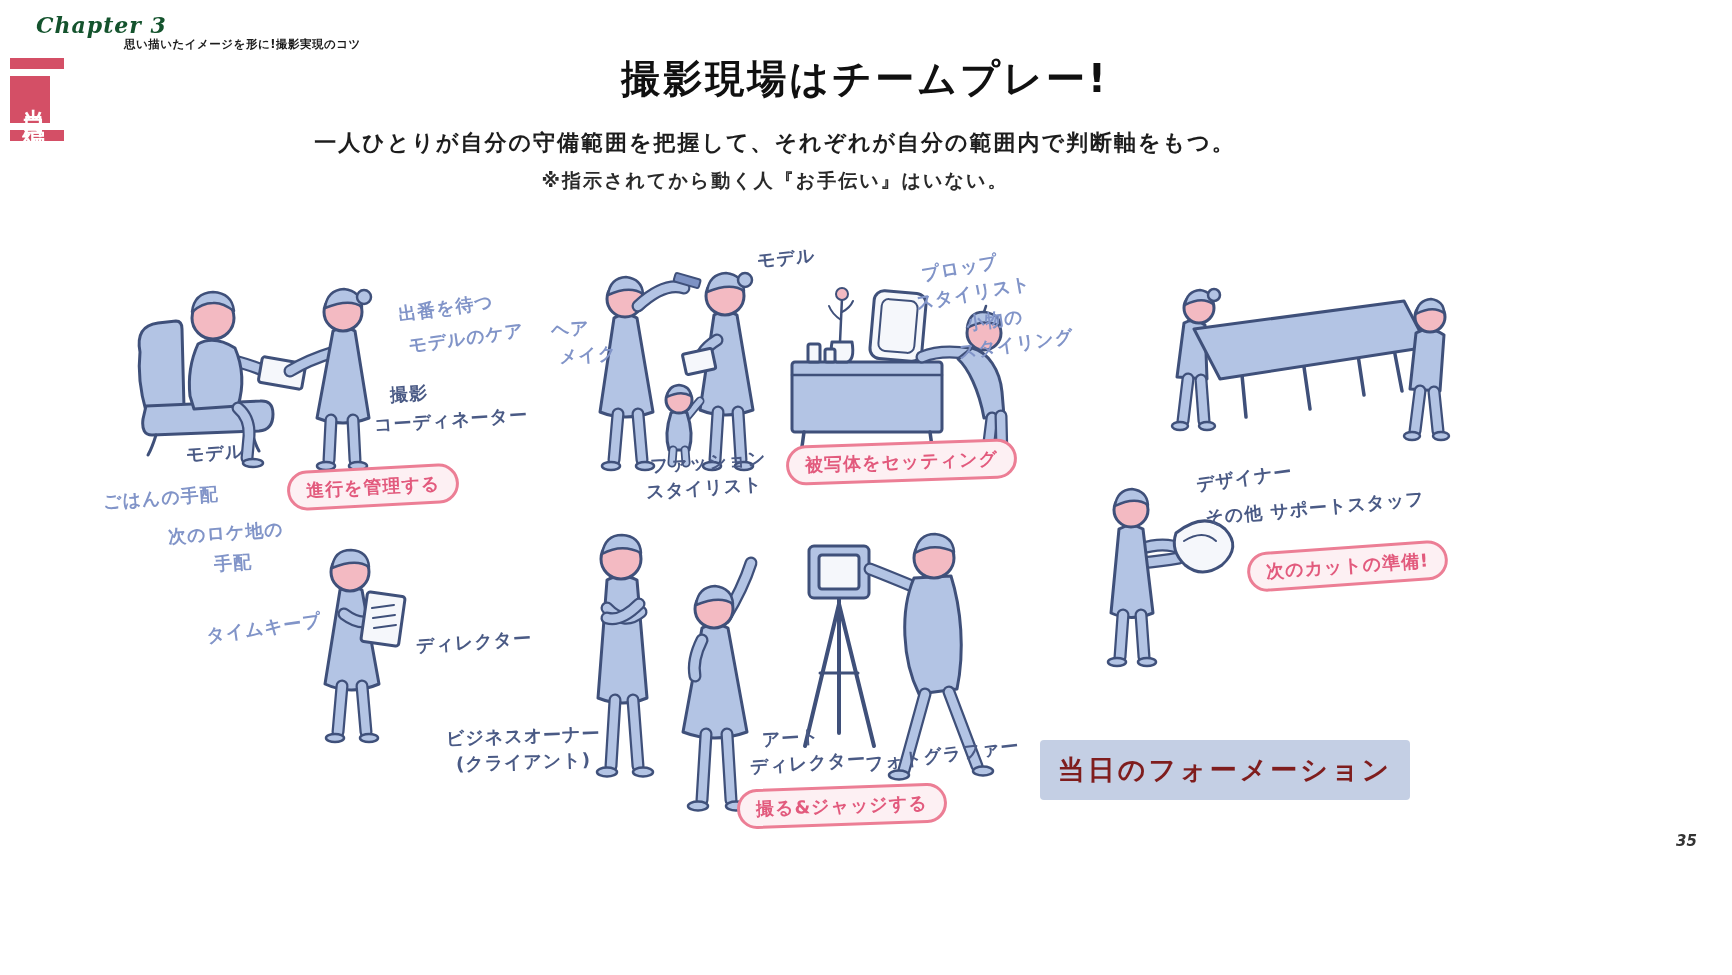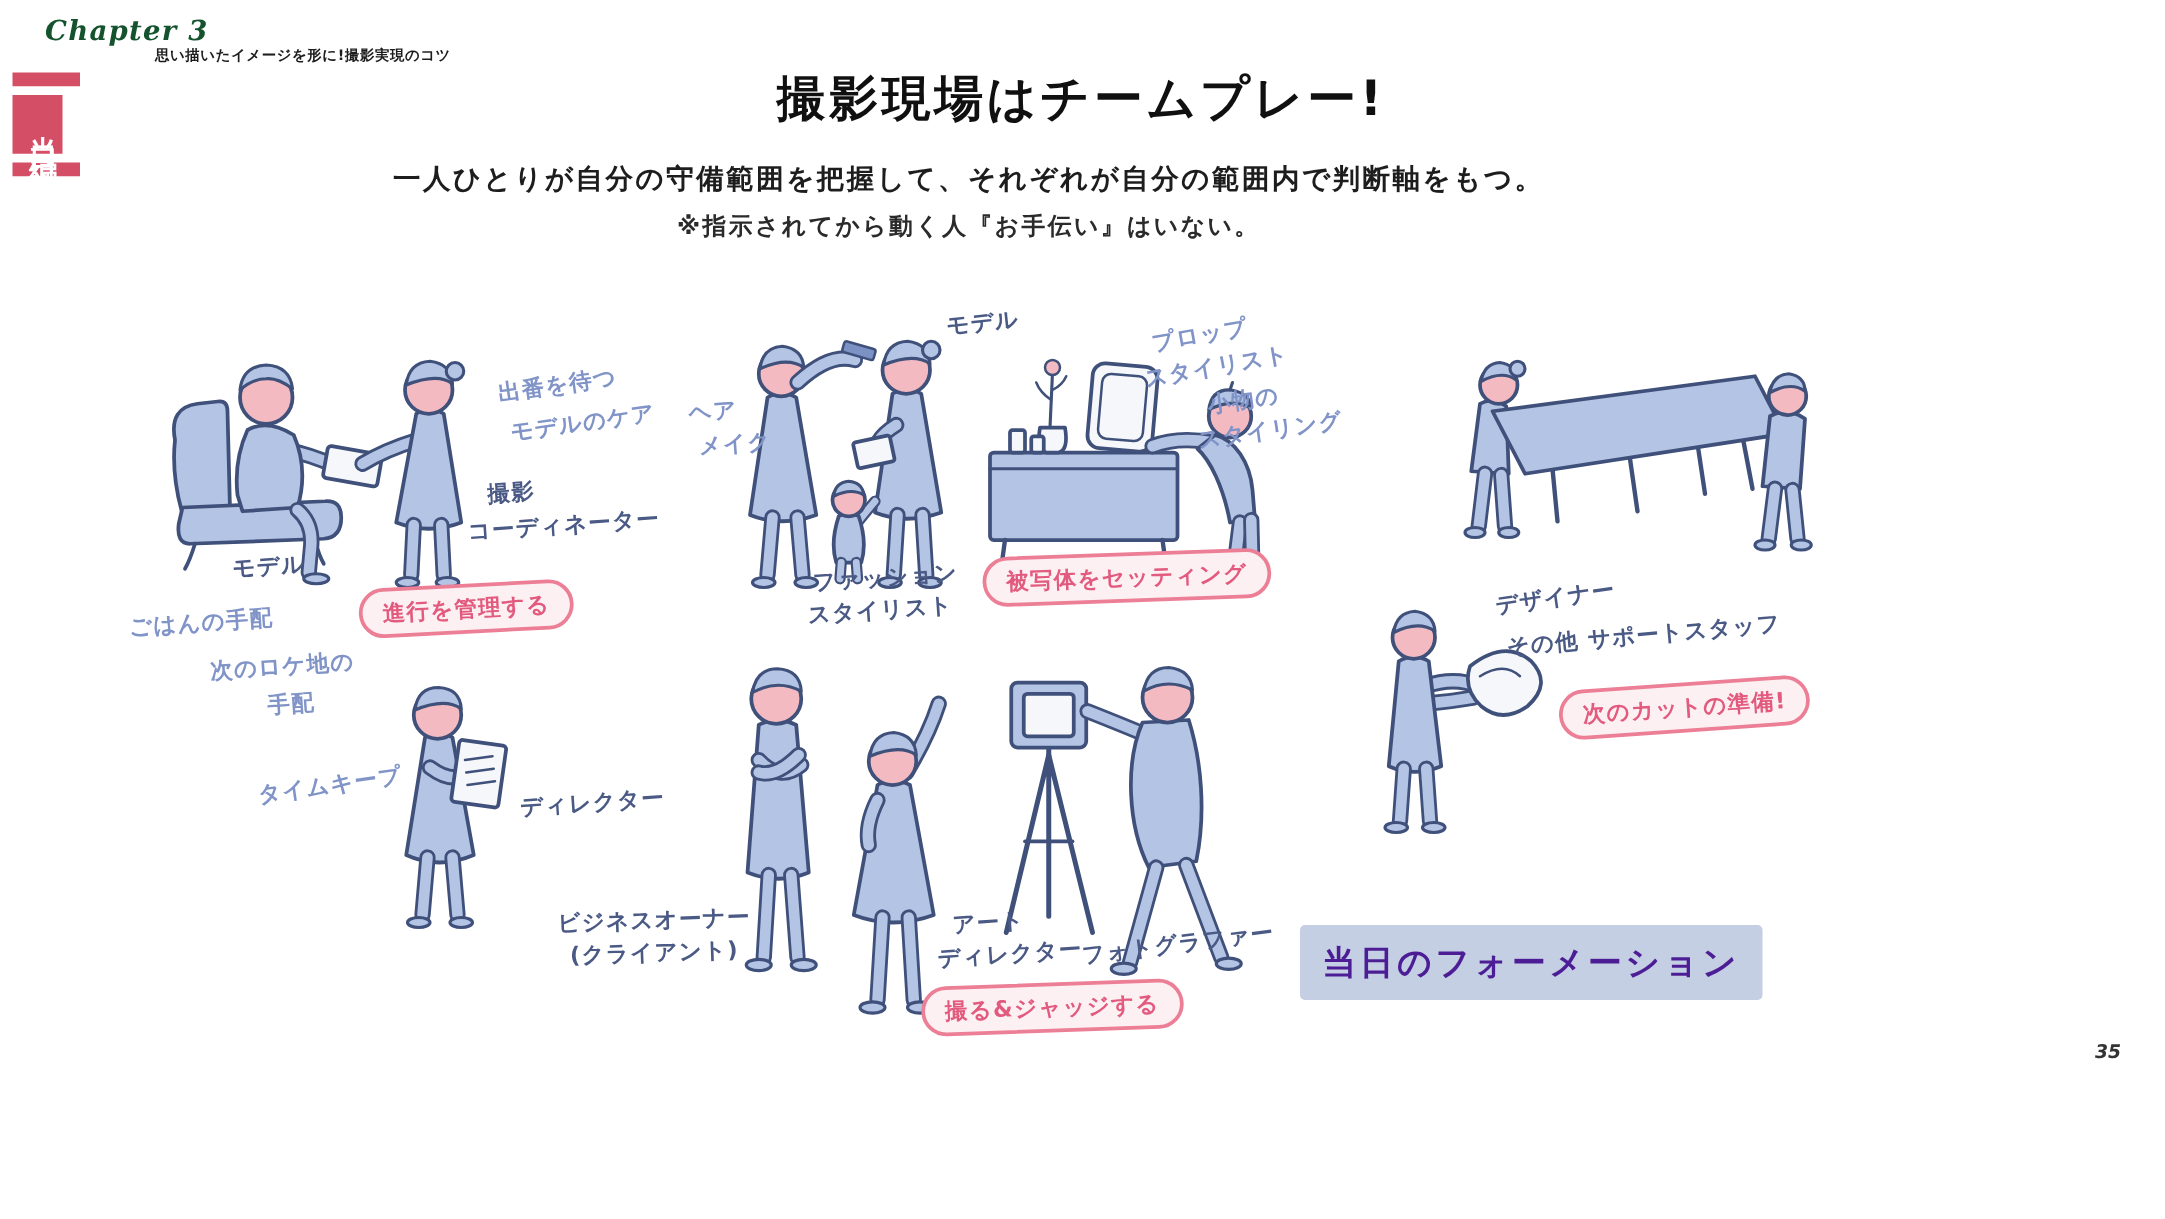--- a/index.html
+++ b/index.html
@@ -25,21 +25,21 @@
   .note { width:1430px; text-align:center; font-size:19px; font-weight:bold;
           color:#2a2a2a; letter-spacing:2px; }
 
   .hw { font-weight:bold; white-space:nowrap; font-size:18px; letter-spacing:1px; }
   .hw-blue { color:#8194c8; }
   .hw-navy { color:#4a5a85; }
 
   .badge { border:3px solid #ec7e95; background:#fdf0f3; color:#e25a7d; border-radius:22px;
            font-weight:bold; font-size:18px; padding:5px 16px; white-space:nowrap; letter-spacing:1px; }
 
-  .formation { background:#c4cfe4; color:#4c1d95; font-weight:900; font-size:27px;
+  .formation { background:#c4cfe4; color:#7f1d1d; font-weight:900; font-size:27px;
                letter-spacing:3px; width:370px; text-align:center; padding:12px 16px;
                border-radius:4px; }
 
   .pageno { font-style:italic; font-weight:bold; font-size:15px; color:#333;text-align:center; }
 
   
   svg { overflow:visible; }
   .body  { fill:#b3c4e4; stroke:#3f507a; stroke-width:3; stroke-linejoin:round; }
   .head  { fill:#f3bac2; stroke:#3f507a; stroke-width:3; }
   .hair  { fill:#b3c4e4; stroke:#3f507a; stroke-width:2.5; stroke-linejoin:round; }

